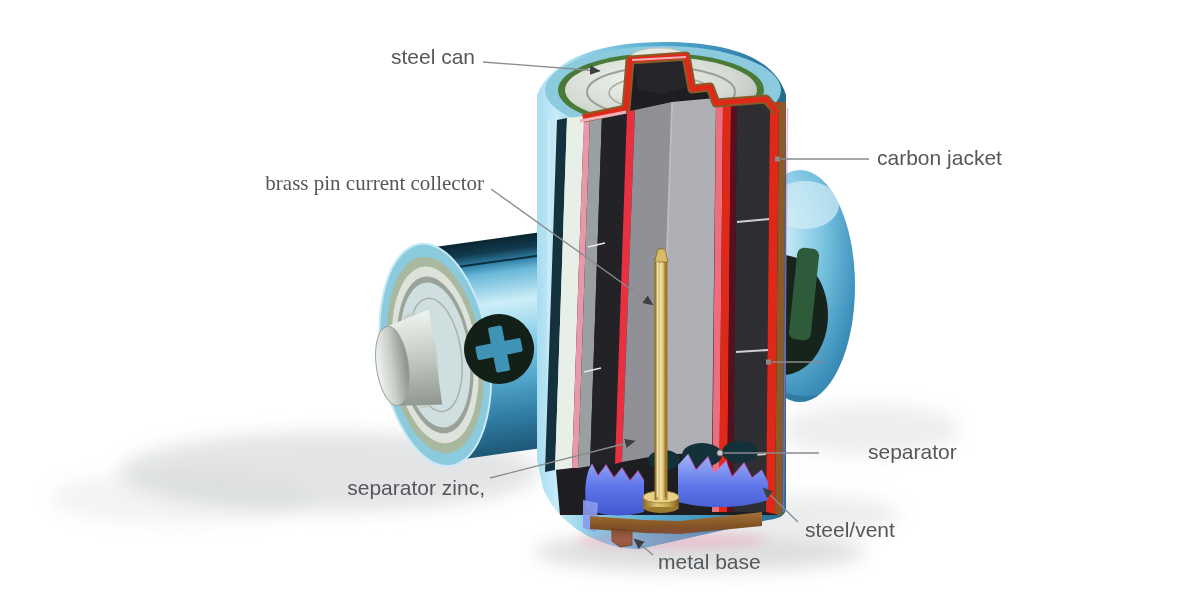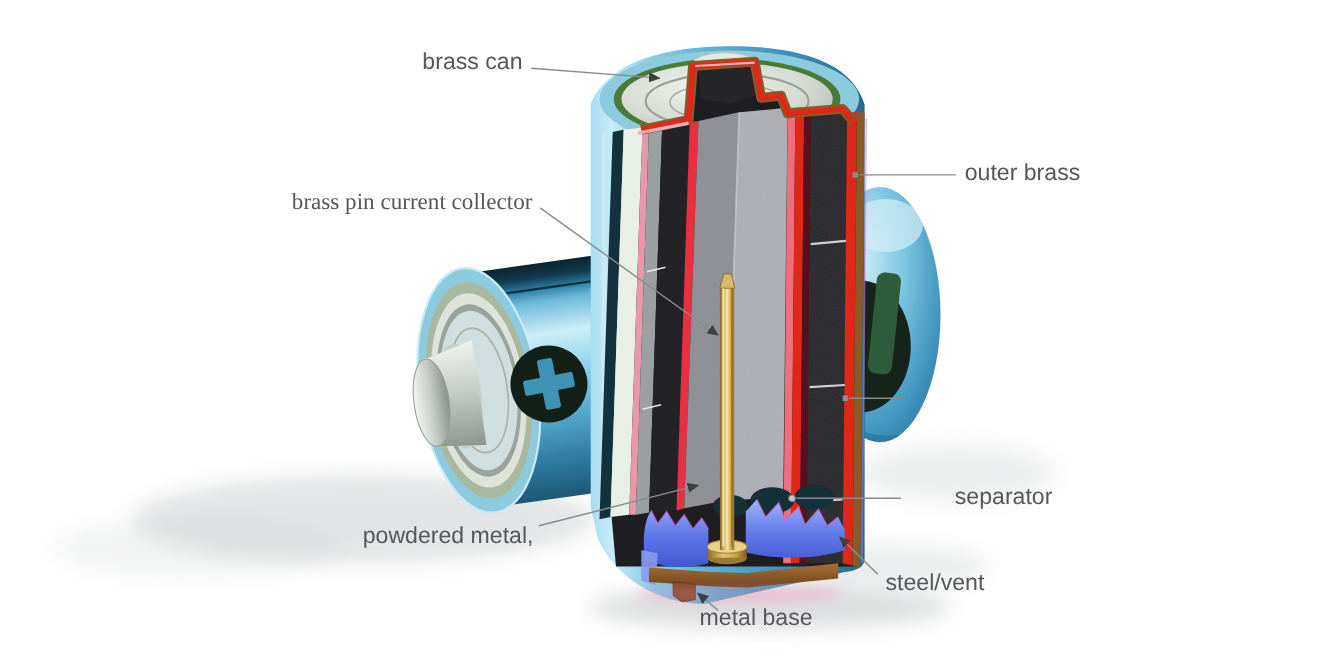--- a/index.html
+++ b/index.html
@@ -251,22 +251,22 @@
     <line x1="819" y1="453" x2="724" y2="453"></line>
     <line x1="798" y1="522" x2="763" y2="488" marker-end="url(#arrowhead)"></line>
     <line x1="490" y1="478" x2="635" y2="441" marker-end="url(#arrowhead)"></line>
     <line x1="653" y1="555" x2="634" y2="539" marker-end="url(#arrowhead)"></line>
     <rect x="775" y="156.5" width="5" height="5" fill="#8a8b8d" stroke="none"></rect>
     <rect x="766" y="359.5" width="5" height="5" fill="#8a8b8d" stroke="none"></rect>
     <circle cx="720" cy="453" r="3" fill="#c8c8cc" stroke="#77787a" stroke-width="1"></circle>
   </g>
 </svg>
 
-  <div class="label right" style="right:725px;top:45px;">brass can</div>
+  <div class="label right" style="right:725px;top:45px;">steel can</div>
   <div class="label right" style="right:716px;top:171px;font-family:Liberation Serif, serif;">brass pin current collector</div>
-  <div class="label" style="left:877px;top:146px;">outer brass</div>
+  <div class="label" style="left:877px;top:146px;">carbon jacket</div>
   <div class="label" style="left:868px;top:440px;">separator</div>
   <div class="label" style="left:805px;top:518px;">steel/vent</div>
   <div class="label right" style="right:715px;top:476px;">
-    <span>powdered metal,</span><br>
+    <span>separator zinc,</span><br>
   </div>
-  <div class="label" style="left:636px;top:550px;">metal base</div>
+  <div class="label" style="left:658px;top:550px;">metal base</div>
 </div>
 
 </body></html>

